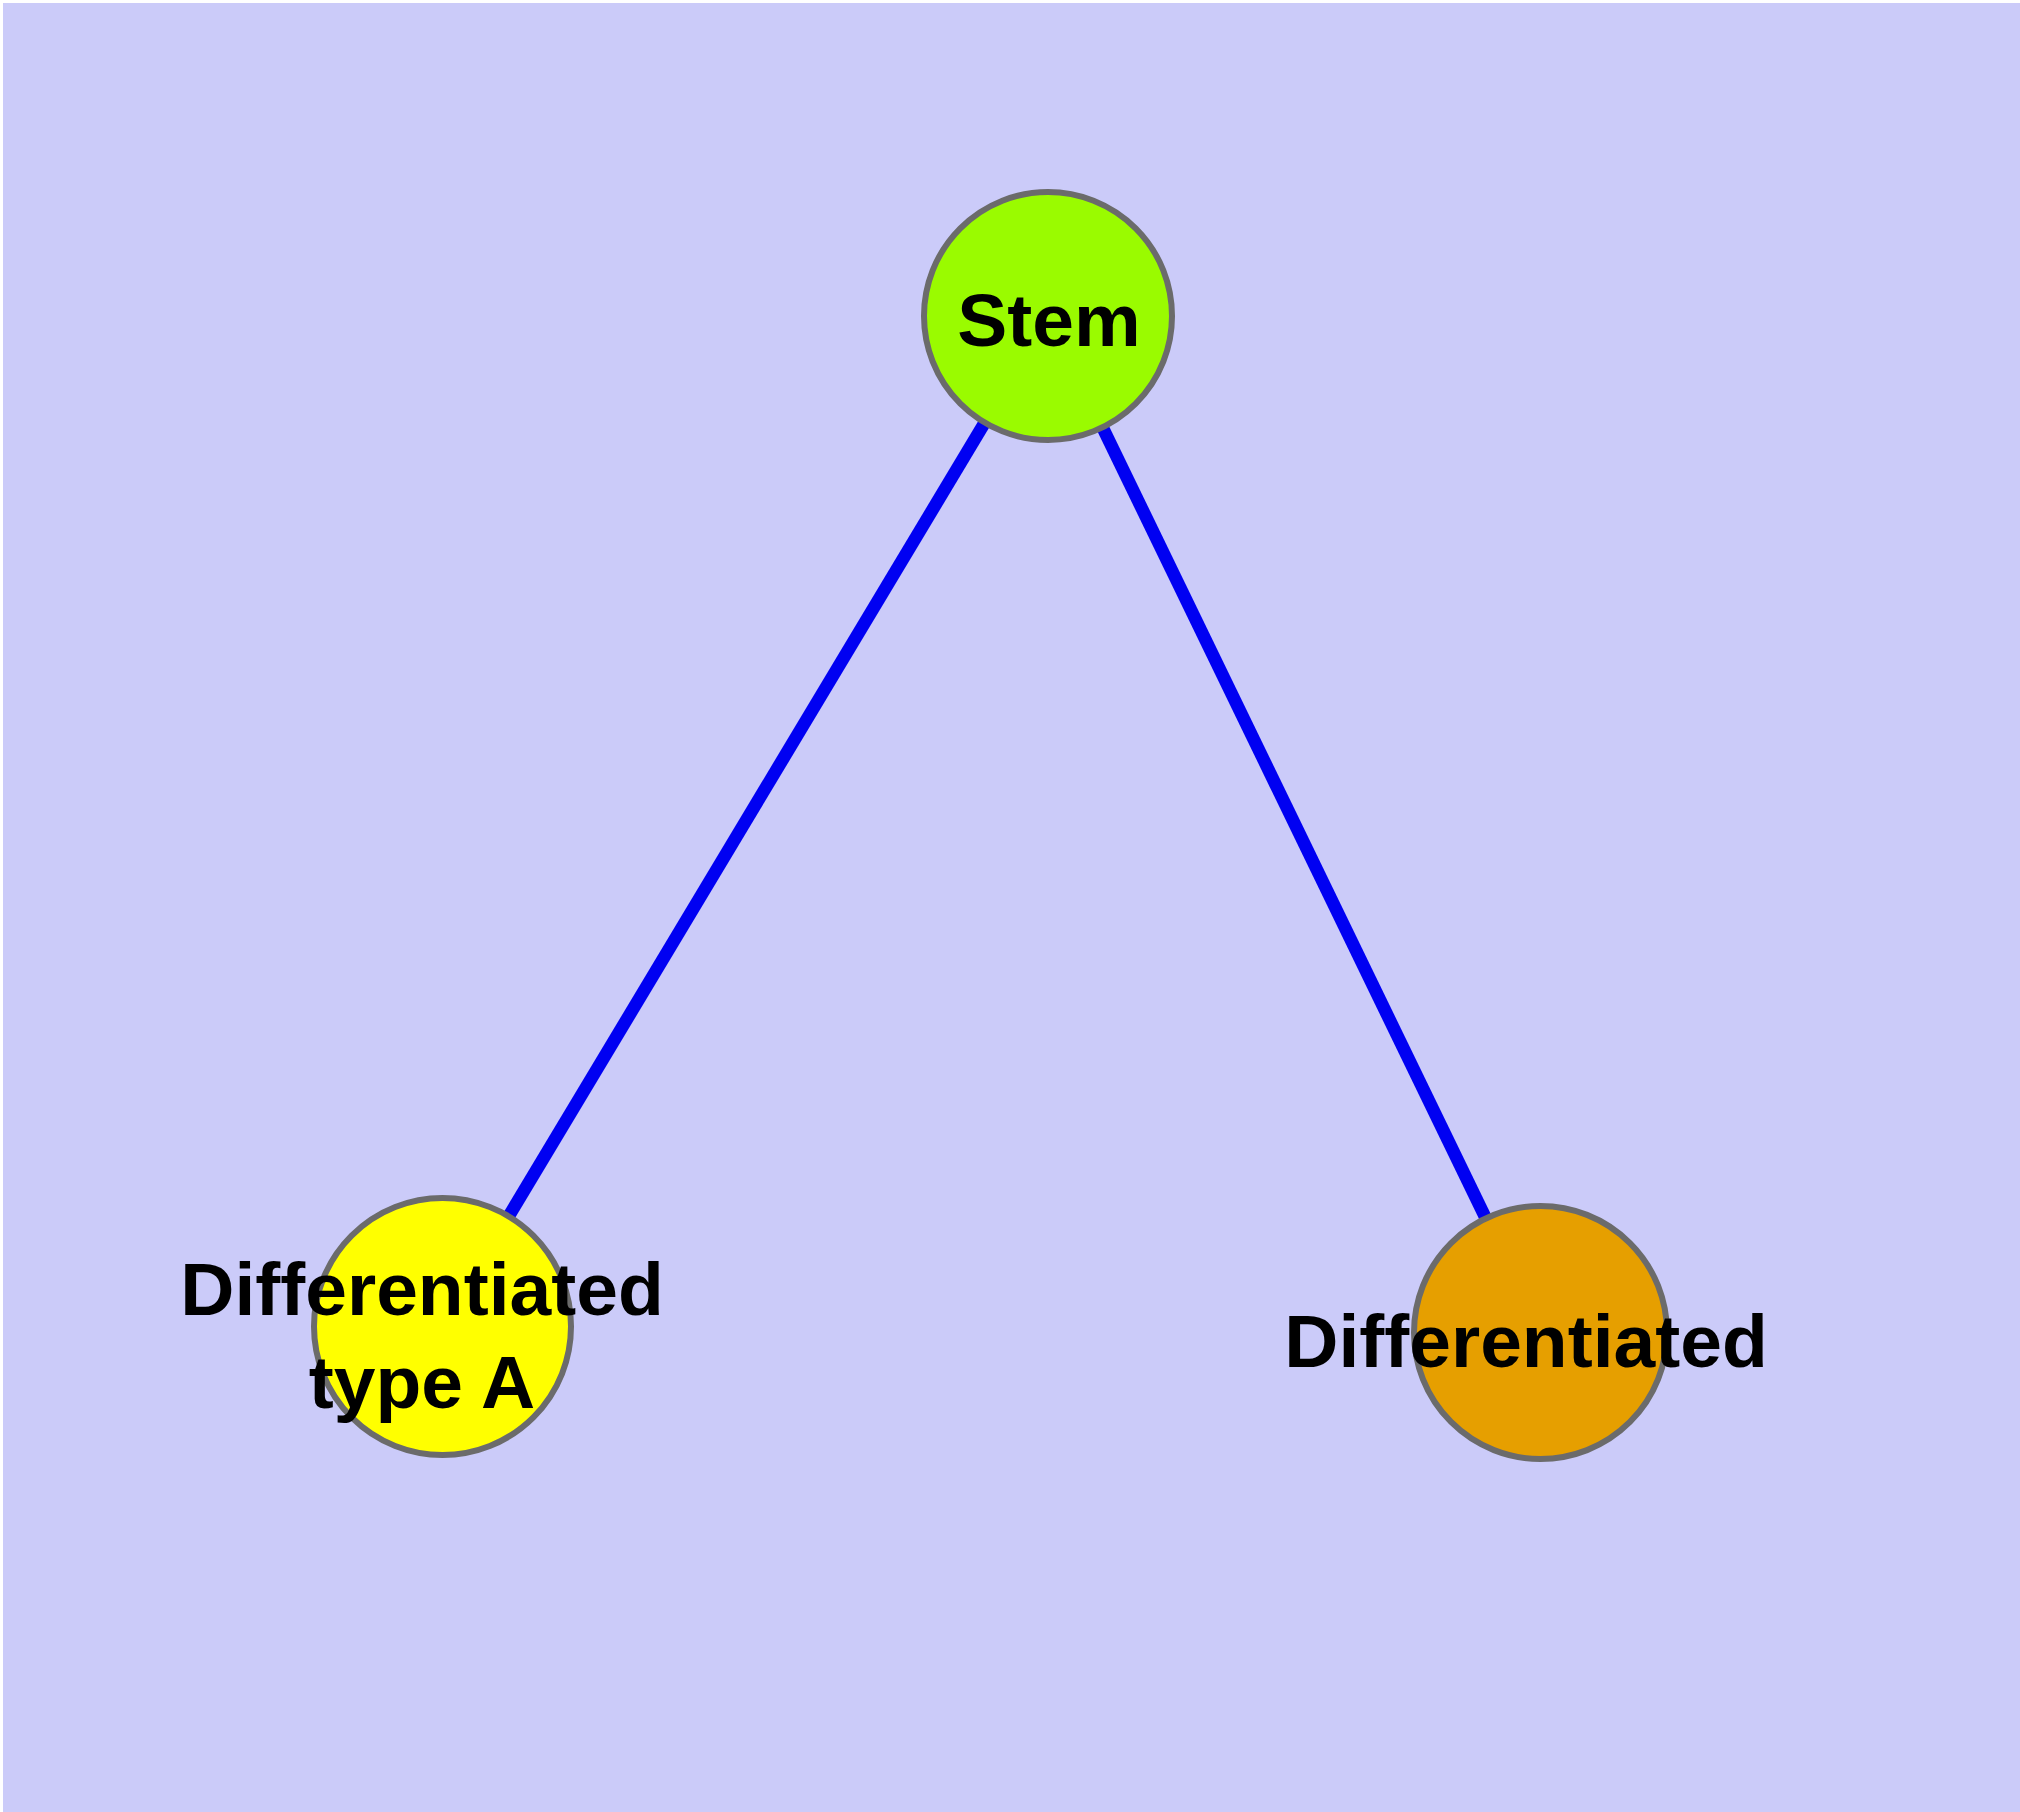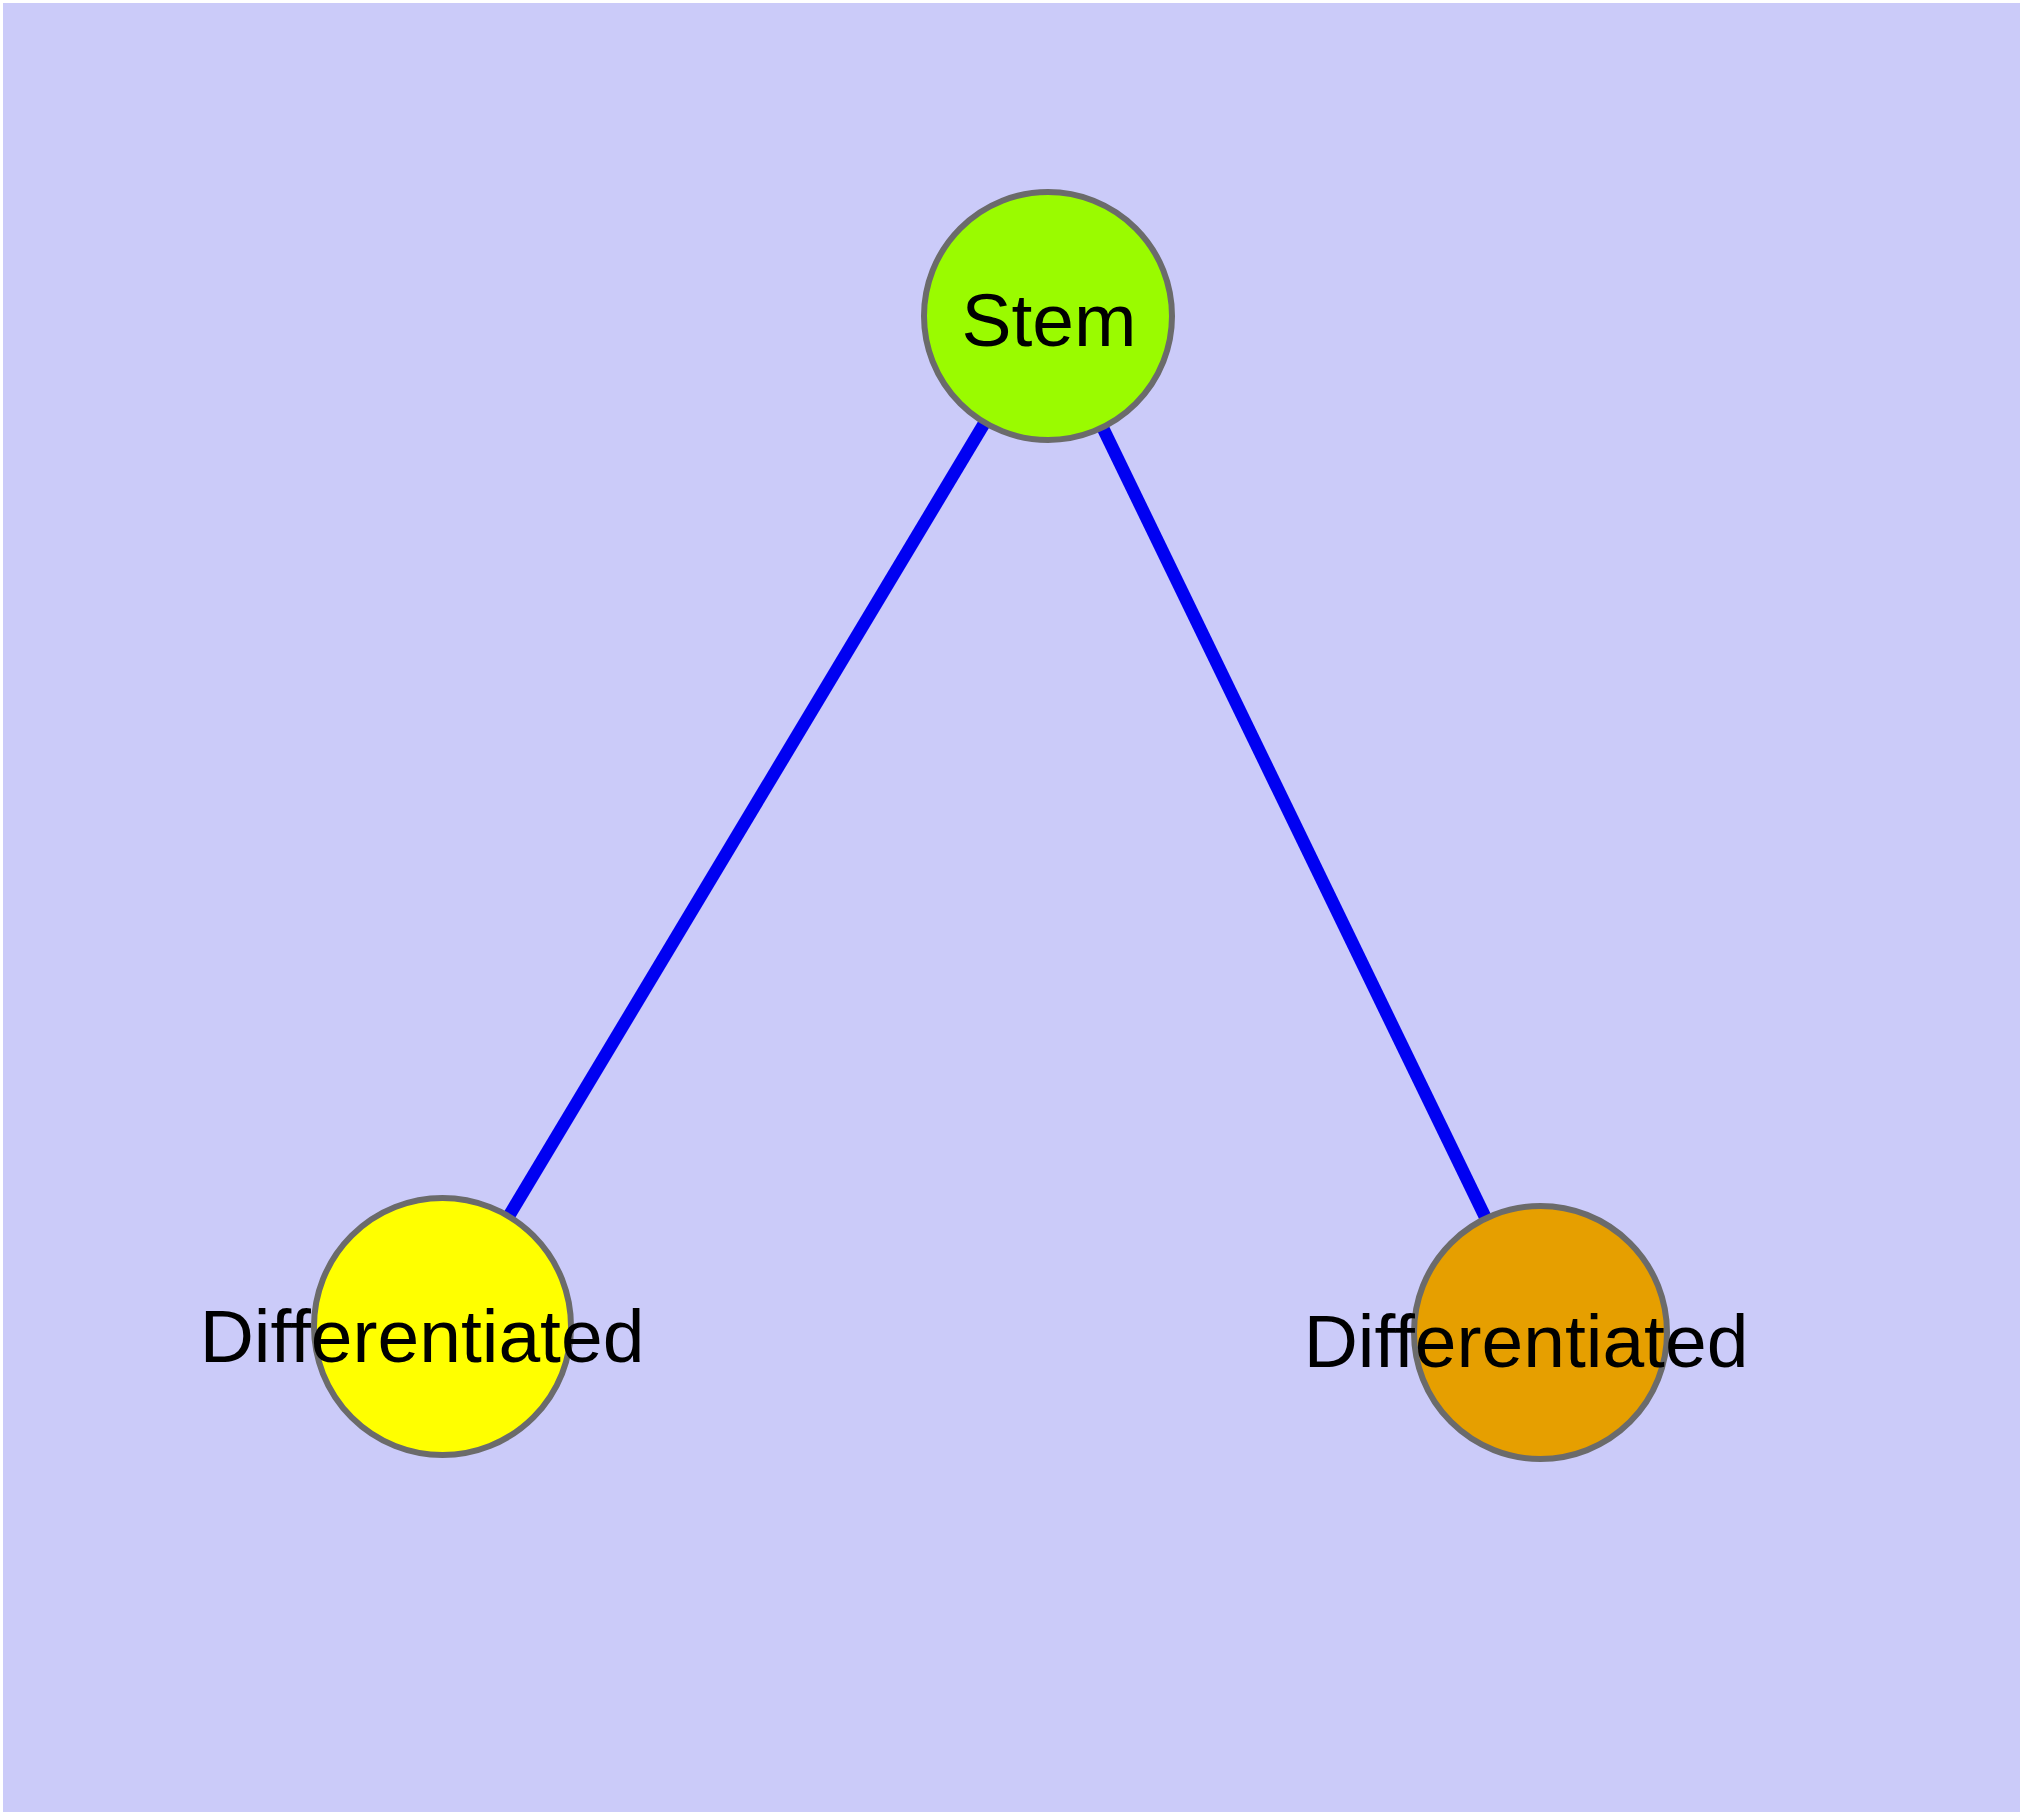--- a/index.html
+++ b/index.html
@@ -31,21 +31,21 @@
     box-sizing: border-box;
     border-style: solid;
     border-radius: 50%;
     z-index: 2;
   }
   .node-label {
     position: absolute;
     transform: translate(-50%, -50%);
     z-index: 3;
     text-align: center;
-    font-weight: normal;
+    font-weight: bold;
     font-size: 75px;
     line-height: 93px;
     white-space: nowrap;
   }
   .node-label span { display: block; }
 </style>
 </head>
 <body>
 
 <div class="canvas">
@@ -55,20 +55,21 @@
       <line x1="1237" y1="373" x2="1818" y2="1572" stroke="#0000F2" stroke-width="15"></line>
     </svg>
   <div id="nodes-layer">
       <div class="node-circle" style="left: 921px; top: 189px; width: 254px; height: 254px; background: rgb(154, 251, 0); border-color: rgb(107, 107, 107); border-width: 6px;"></div>
       <div class="node-label" style="left: 1049px; top: 320px; color: rgb(0, 0, 0);">
         <span>Stem</span>
       </div>
       <div class="node-circle" style="left: 311px; top: 1195px; width: 263px; height: 263px; background: rgb(255, 255, 0); border-color: rgb(107, 107, 107); border-width: 6px;"></div>
       <div class="node-label" style="left: 422px; top: 1336px; color: rgb(0, 0, 0);">
         <span>Differentiated</span>
+        <span>type A</span>
       </div>
       <div class="node-circle" style="left: 1411px; top: 1203px; width: 259px; height: 259px; background: rgb(230, 159, 0); border-color: rgb(107, 107, 107); border-width: 6px;"></div>
       <div class="node-label" style="left: 1526px; top: 1341px; color: rgb(0, 0, 0);">
         <span>Differentiated</span>
       </div>
     </div>
 </div>
 
 
 </body></html>

